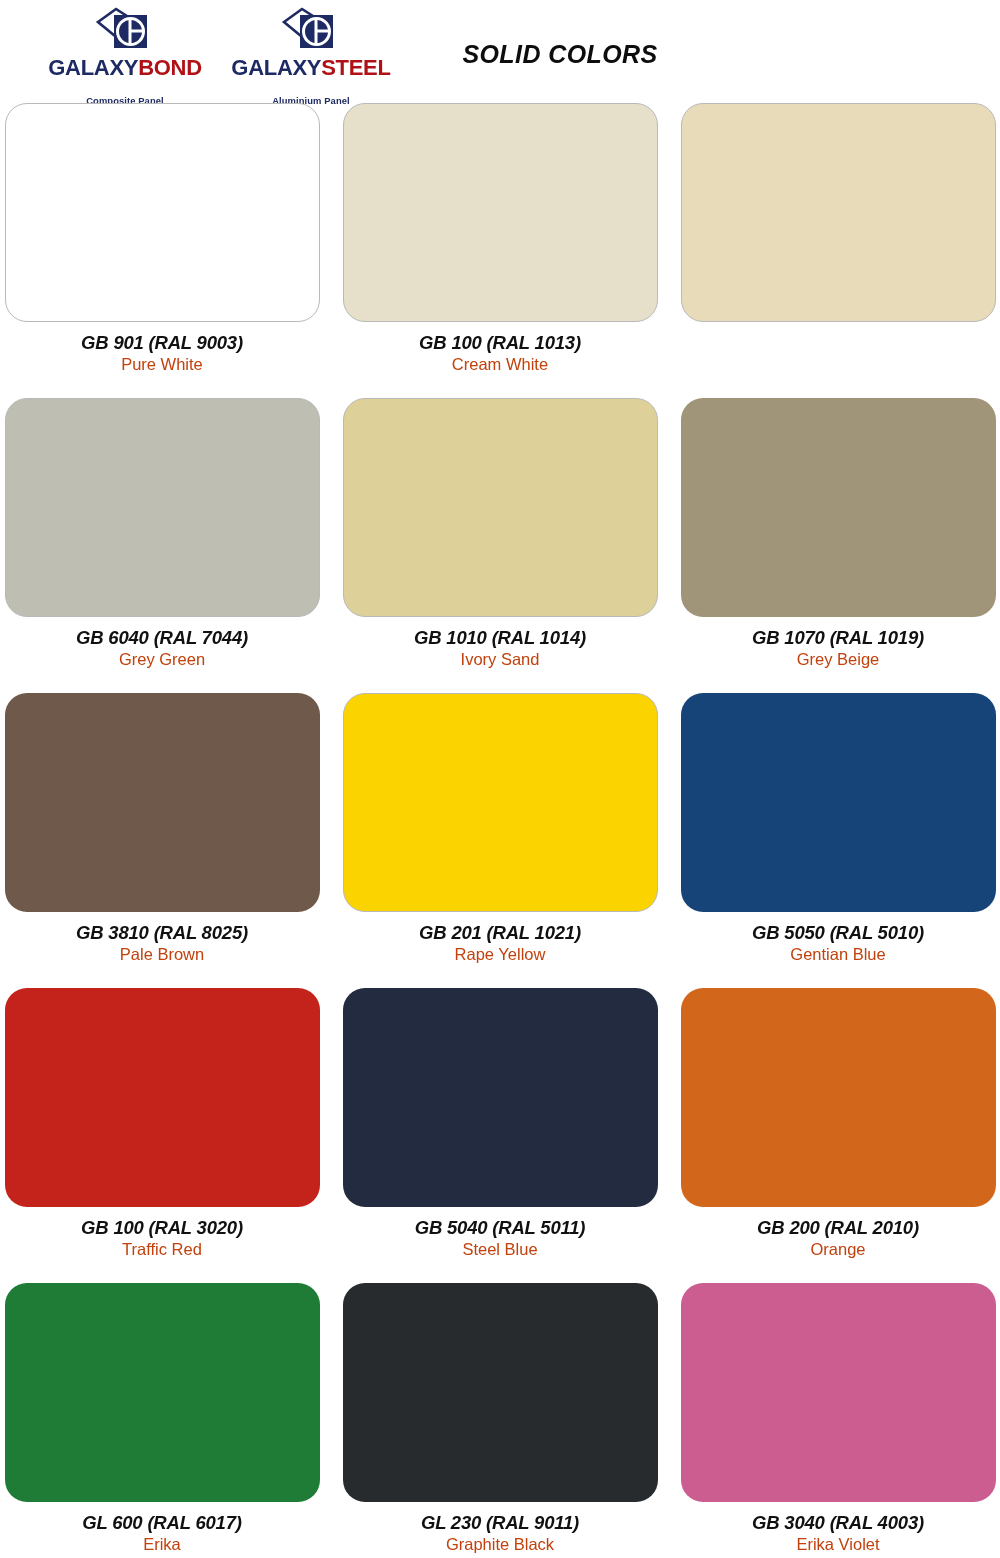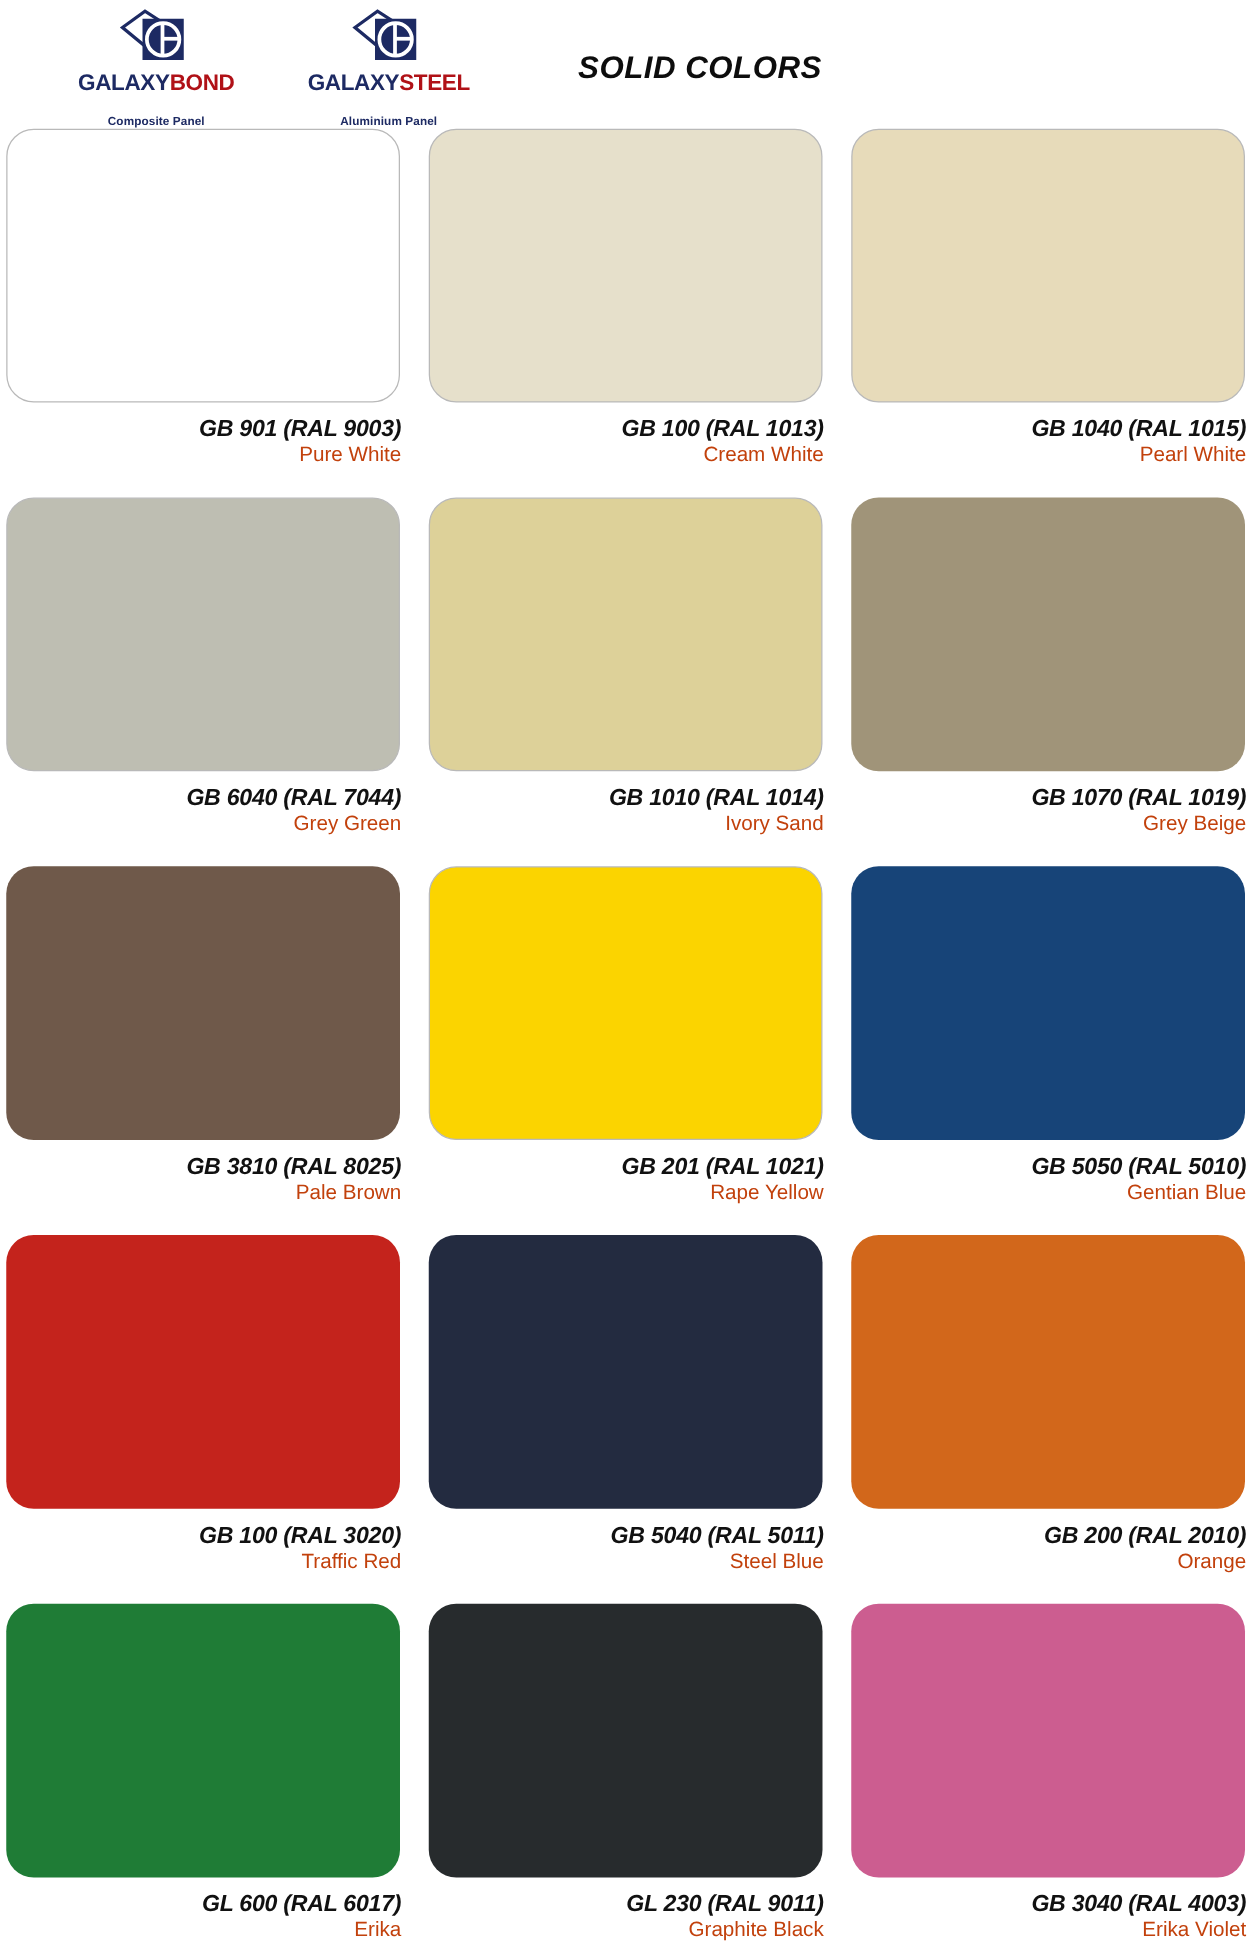--- a/index.html
+++ b/index.html
@@ -34,21 +34,21 @@
     flex-direction: column;
     align-items: center;
     width: 170px;
   }
   .logo-mark {
     width: 62px;
     height: 52px;
     display: block;
   }
   .logo-word {
-    font-size: 18px;
+    font-size: 22px;
     font-weight: bold;
     letter-spacing: -0.3px;
     line-height: 1;
     margin-top: -1px;
     white-space: nowrap;
   }
   .logo-word .part-a { color: #1d2a63; }
   .logo-word .part-b { color: #b01117; }
   .logo-sub {
     font-size: 9.4px;
@@ -94,21 +94,21 @@
     width: 315px;
     height: 219px;
     border-radius: 22px;
     box-sizing: border-box;
     margin: 0 auto;
   }
   .swatch.bordered {
     border: 1px solid #b9b9b9;
   }
   .cap {
-    text-align: right;
+    text-align: center;
     margin-top: 11px;
   }
   .cap-code {
     font-size: 18.5px;
     font-weight: bold;
     font-style: italic;
     color: #111111;
     letter-spacing: -0.2px;
     line-height: 1.05;
     white-space: nowrap;
@@ -167,24 +167,20 @@
     </div>
     <div class="cell">
       <div class="swatch bordered" style="background: rgb(230, 224, 203);"></div>
       <div class="cap">
         <div class="cap-code">GB 100 (RAL 1013)</div>
         <div class="cap-name">Cream White</div>
       </div>
     </div>
     <div class="cell">
       <div class="swatch bordered" style="background: rgb(231, 219, 186);"></div>
-      <div class="cap">
-        <div class="cap-code">GB 1040 (RAL 1015)</div>
-        <div class="cap-name">Pearl White</div>
-      </div>
     </div>
     <div class="cell">
       <div class="swatch bordered" style="background: rgb(190, 190, 178);"></div>
       <div class="cap">
         <div class="cap-code">GB 6040 (RAL 7044)</div>
         <div class="cap-name">Grey Green</div>
       </div>
     </div>
     <div class="cell">
       <div class="swatch bordered" style="background: rgb(221, 209, 153);"></div>

